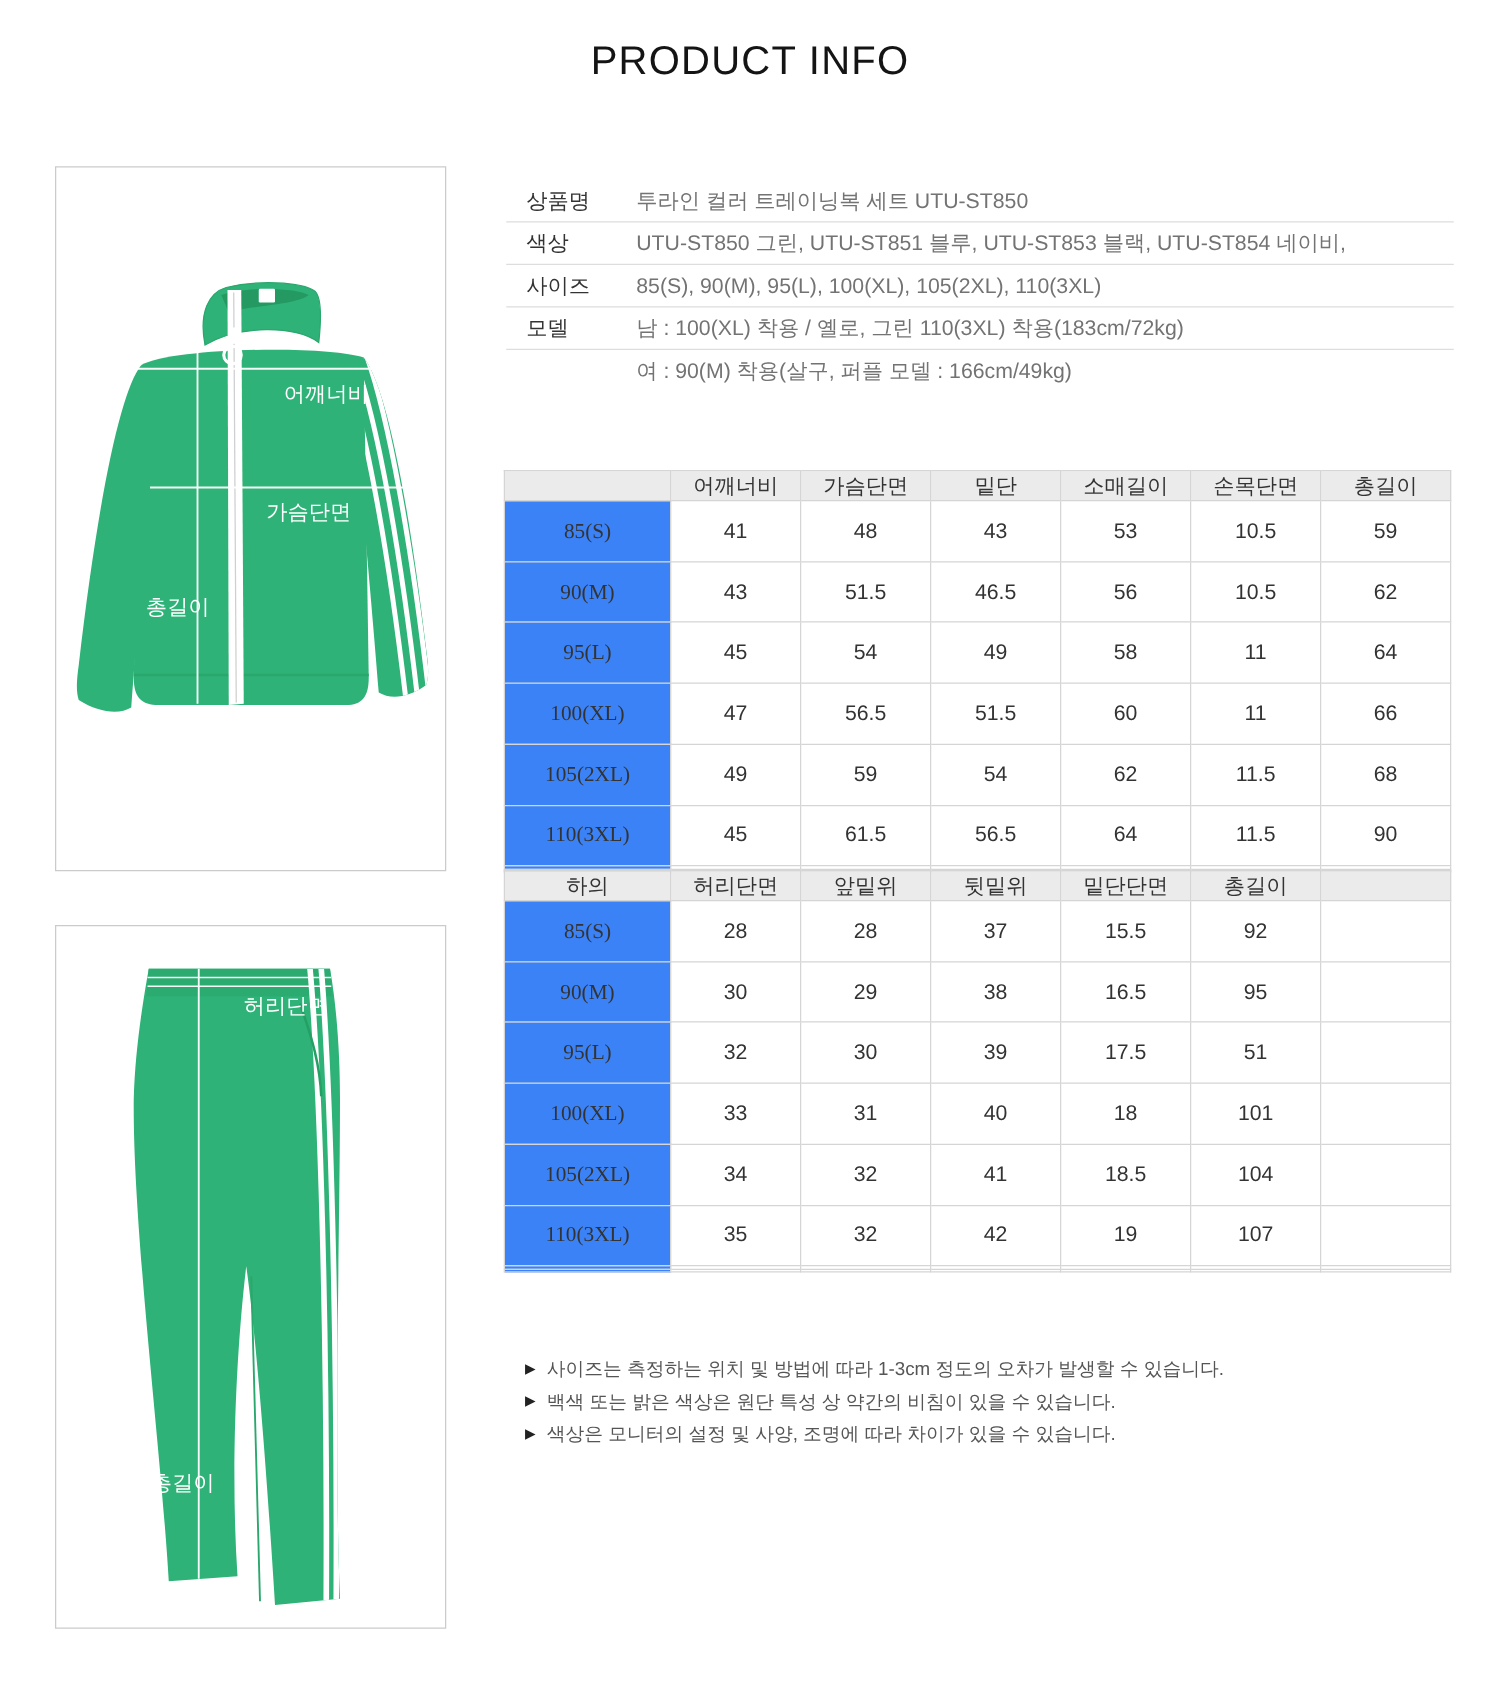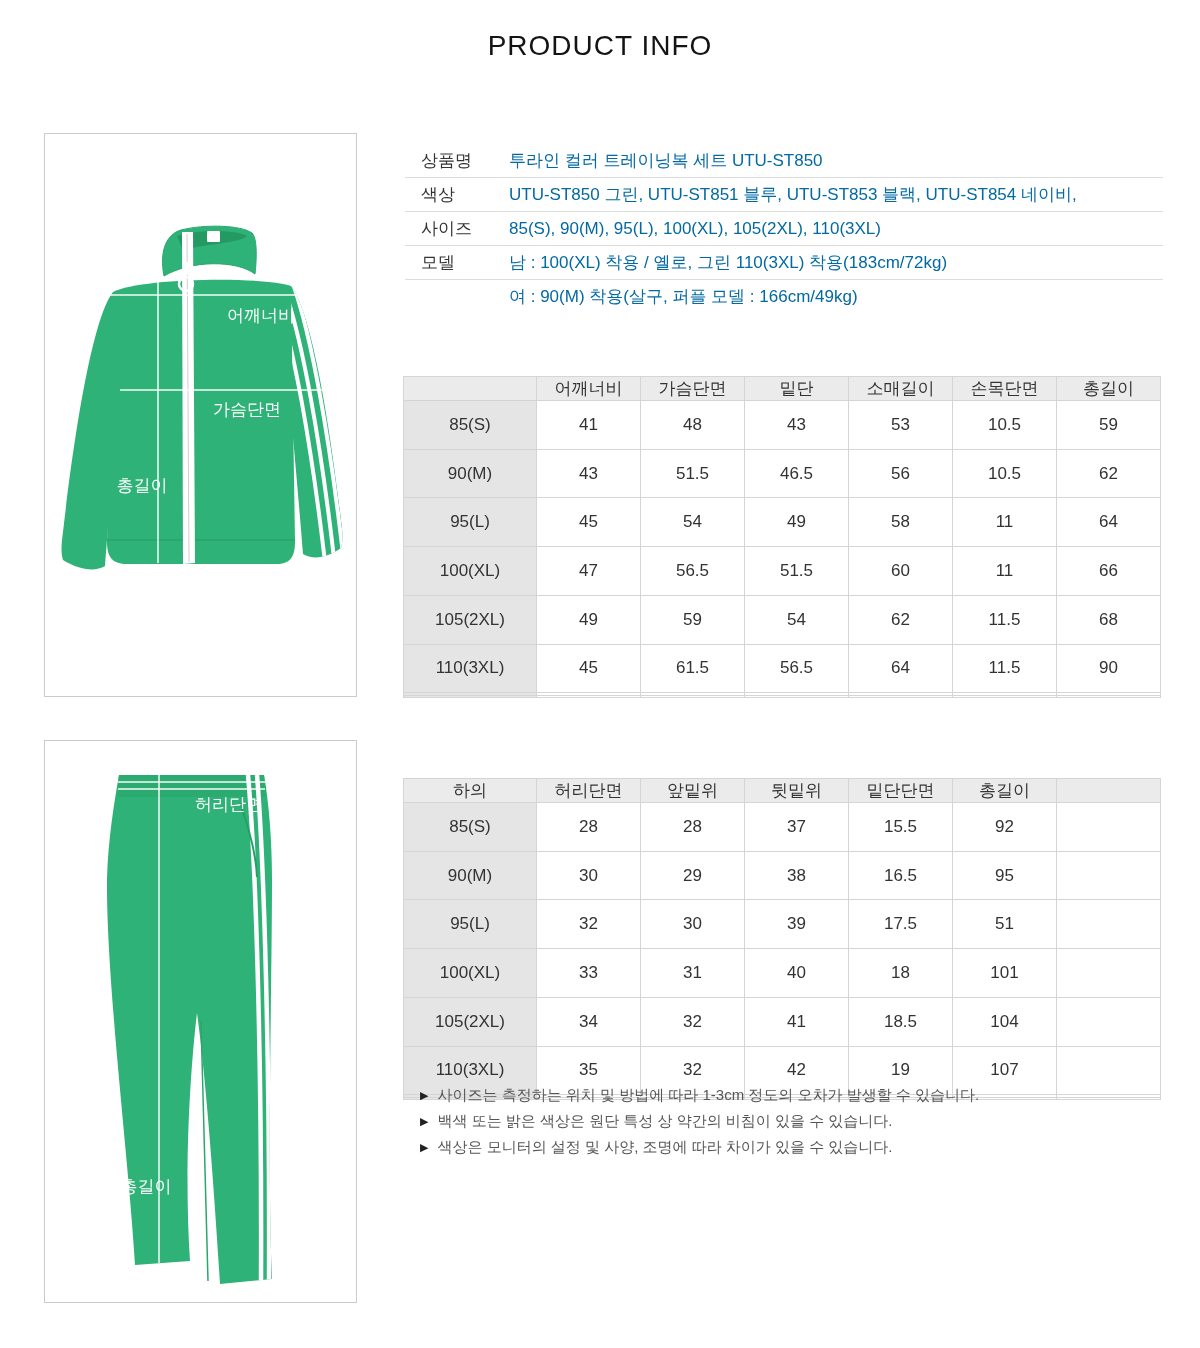--- a/index.html
+++ b/index.html
@@ -2,47 +2,47 @@
 <html><head>
 <meta charset="utf-8">
 <style>
   html,body{margin:0;padding:0;}
   body{
     width:1200px;height:1348px;position:relative;background:#ffffff;
     font-family:"Liberation Sans","DejaVu Sans",sans-serif;color:#333;overflow:hidden;
   }
   .title{
     position:absolute;top:30px;left:0;width:1200px;margin:0;text-align:center;
-    font-size:28px;font-weight:500;letter-spacing:1px;color:#141414;
+    font-size:32px;font-weight:500;letter-spacing:1px;color:#141414;
   }
   
   .img-box{position:absolute;left:44px;width:311px;border:1px solid #cbcbcb;background:#fff;}
   #jacket-box{top:133px;height:562px;}
   #pants-box{top:740px;height:561px;}
   .img-box svg{display:block;width:100%;height:100%;}
   .fig-label{fill:#ffffff;font-size:17px;font-family:"Liberation Sans","DejaVu Sans",sans-serif;}
   
   .details{position:absolute;left:405px;top:144px;width:758px;}
   .detail-row{display:flex;align-items:center;height:33px;border-bottom:1px solid #ddd;font-size:17px;}
   .detail-row.last{border-bottom:none;}
   .detail-label{flex:0 0 88px;padding-left:16px;color:#333;}
-  .detail-value{color:#0369a1;white-space:nowrap;}
+  .detail-value{color:#737373;white-space:nowrap;}
   
   .size-table{
     position:absolute;left:403px;width:757px;height:322px;border-collapse:collapse;
     table-layout:fixed;font-size:17px;color:#333;
   }
   #top-table{top:376px;}
-  #bottom-table{top:778px;padding-left:43px;}
+  #bottom-table{top:696px;padding-left:43px;}
   .size-table th,.size-table td{
     border:1px solid #d5d5d5;text-align:center;vertical-align:middle;
     font-weight:400;padding:0;background:#fff;
   }
   .size-table th{background:#ebebeb;}
-  .size-table td.rowhead{background:#e5e5e5;}
+  .size-table td.rowhead{background:#3b82f6;font-family:Liberation Serif, serif;}
   
   .notes{position:absolute;left:420px;top:1082px;font-size:15px;color:#555;}
   .note{display:flex;align-items:center;height:26px;}
   .note-icon{color:#222;font-size:11px;margin-right:9px;line-height:1;}
 </style>
 </head>
 <body>
 
 <div>
 

